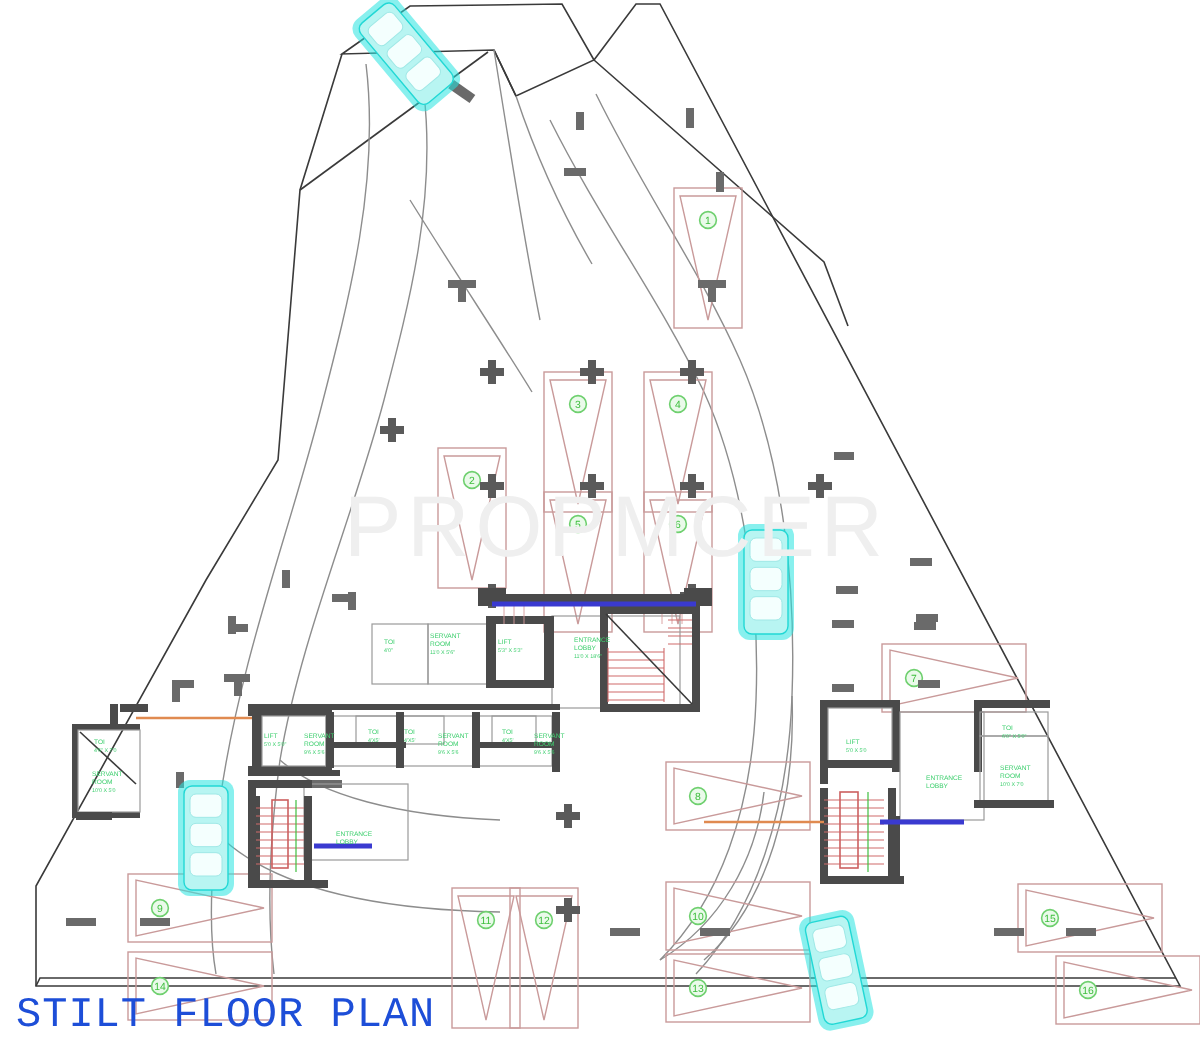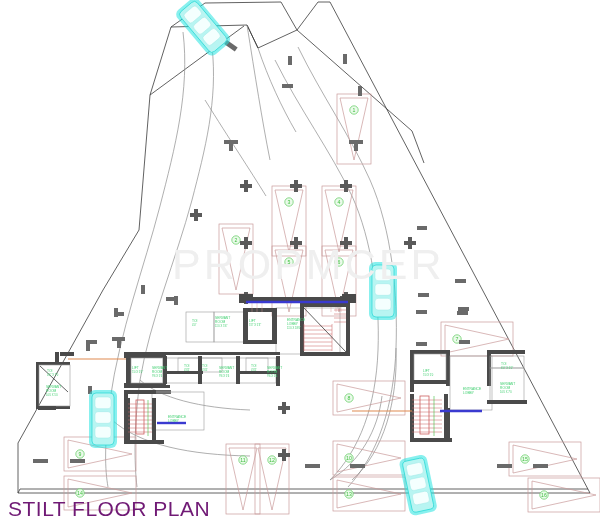--- a/index.html
+++ b/index.html
@@ -24,22 +24,22 @@
     width: 600px;
     height: 527px;
     display: block;
   }
   .title {
     position: absolute;
     left: 8px;
     top: 497px;
     font-size: 21px;
     letter-spacing: 0.5px;
-    color: #701a75;
-    font-family: Liberation Sans, sans-serif;
+    color: #1d4ed8;
+    font-family: Liberation Mono, monospace;
     white-space: nowrap;
   }
   .watermark {
     position: absolute;
     left: 172px;
     top: 240px;
     font-size: 43px;
     letter-spacing: 3px;
     color: #efefef;
     font-family: "Liberation Sans", sans-serif;

